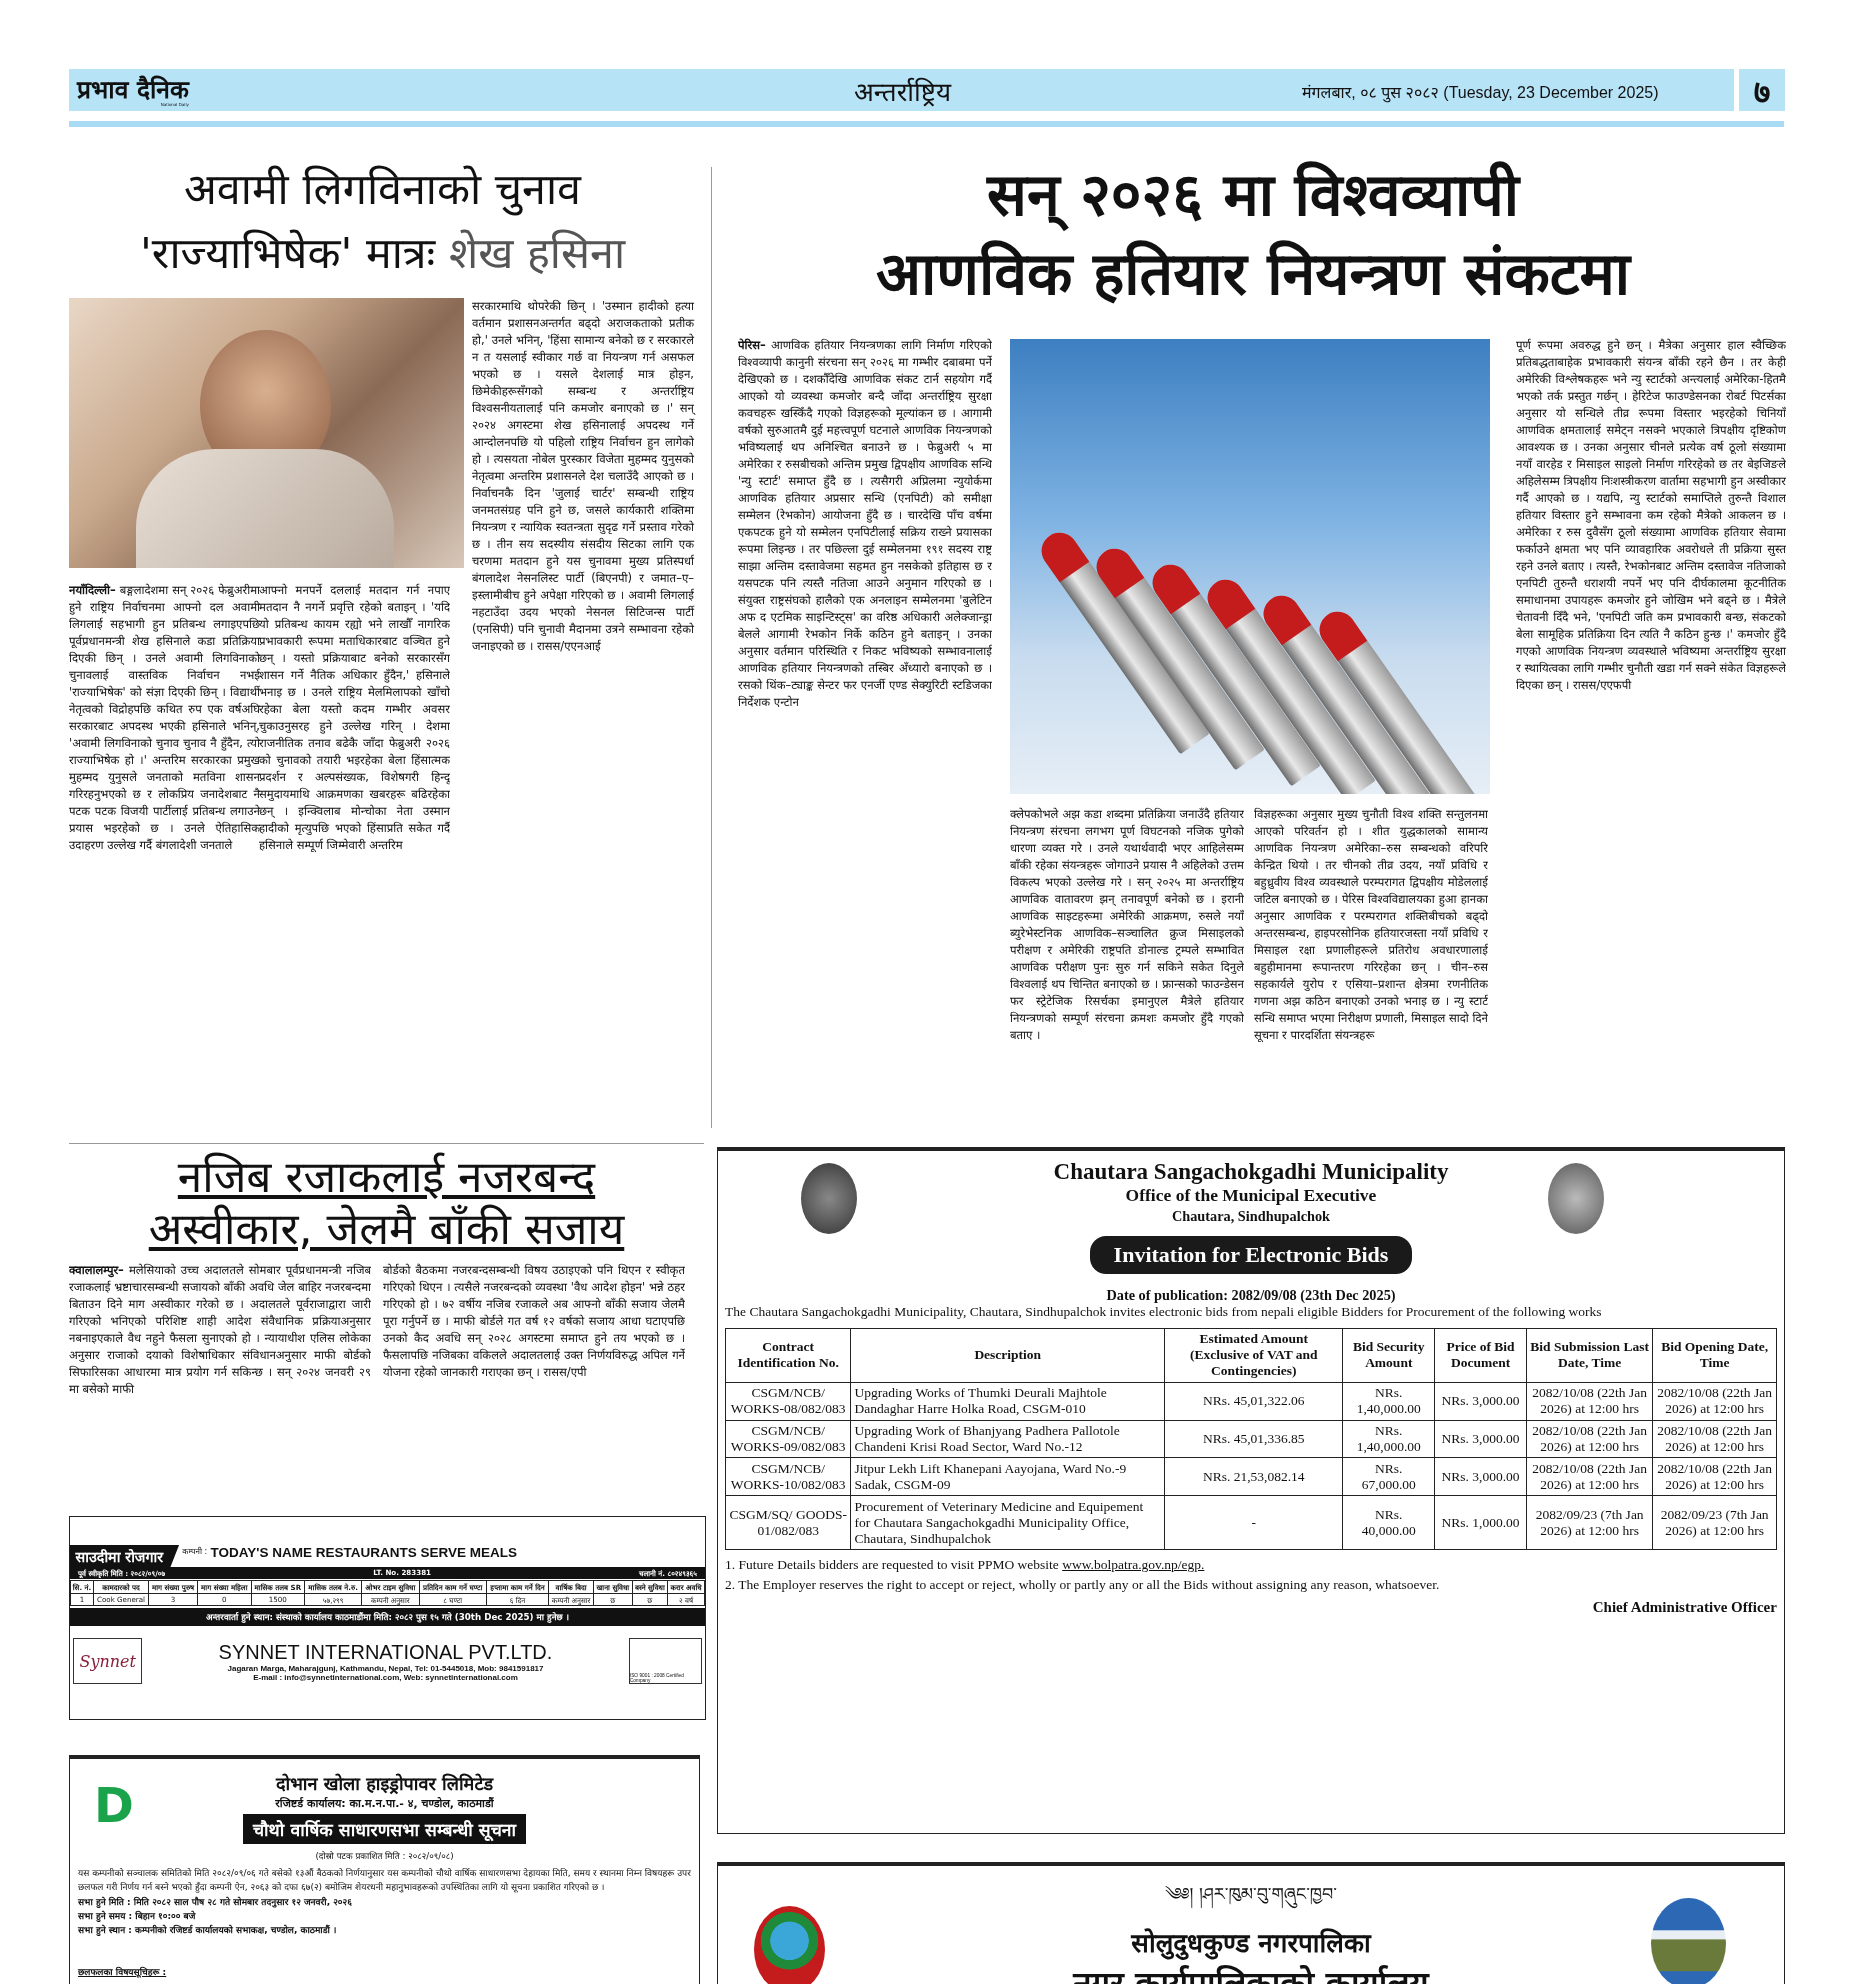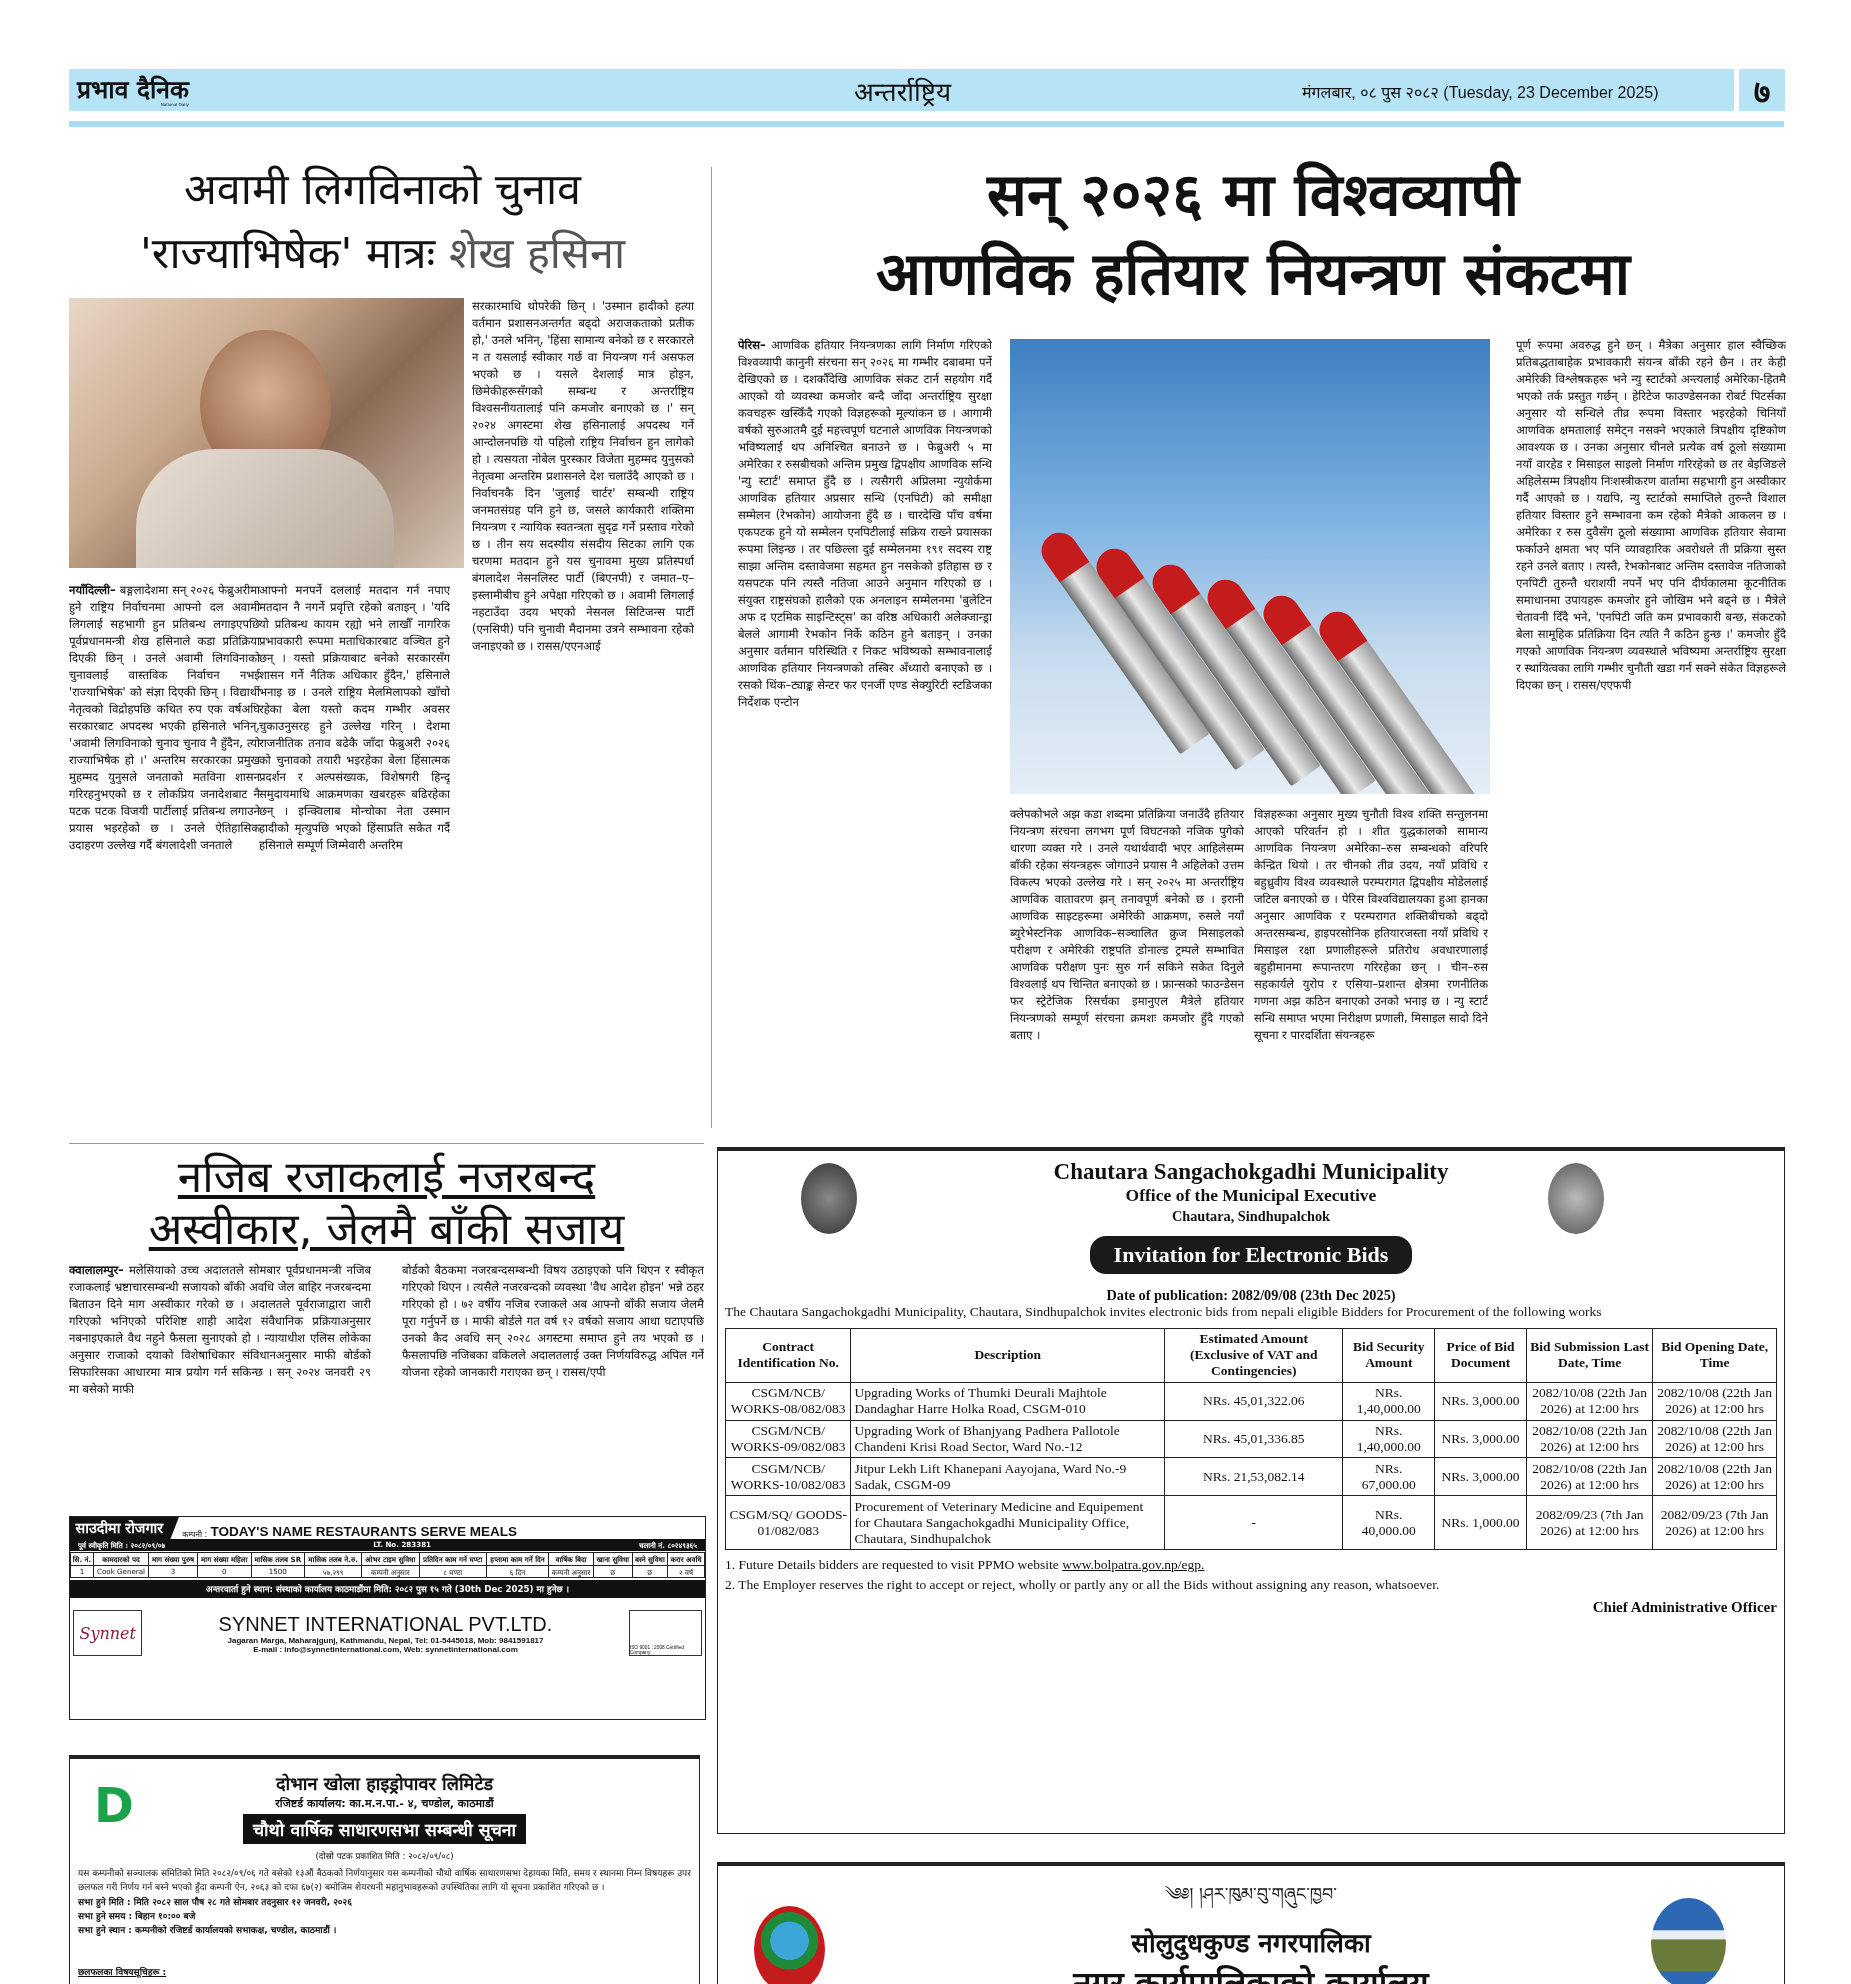--- a/index.html
+++ b/index.html
@@ -96,26 +96,26 @@
 </div>
 
 <div class="hrule" style="left:69px;top:1143px;width:635px;height:1.2px;background:#999;"></div>
 <div class="abs h-left" style="left:69px;top:1151px;width:635px;font-size:44px;line-height:52px;text-decoration:underline;">
   <div>नजिब रजाकलाई नजरबन्द</div>
   <div>अस्वीकार, जेलमै बाँकी सजाय</div>
 </div>
 <div class="col body-text" style="left:69px;top:1262px;width:302px;height:222px;overflow:hidden;">
   <b>क्वालालम्पुर–</b> <span>मलेसियाको उच्च अदालतले सोमबार पूर्वप्रधानमन्त्री नजिब रजाकलाई भ्रष्टाचारसम्बन्धी सजायको बाँकी अवधि जेल बाहिर नजरबन्दमा बिताउन दिने माग अस्वीकार गरेको छ । अदालतले पूर्वराजाद्वारा जारी गरिएको भनिएको परिशिष्ट शाही आदेश संवैधानिक प्रक्रियाअनुसार नबनाइएकाले वैध नहुने फैसला सुनाएको हो । न्यायाधीश एलिस लोकेका अनुसार राजाको दयाको विशेषाधिकार संविधानअनुसार माफी बोर्डको सिफारिसका आधारमा मात्र प्रयोग गर्न सकिन्छ । सन् २०२४ जनवरी २९ मा बसेको माफी</span>
 </div>
-<div class="col body-text" style="left:383px;top:1262px;width:302px;height:222px;overflow:hidden;margin-left:19px;">
+<div class="col body-text" style="left:383px;top:1262px;width:302px;height:222px;overflow:hidden;">
   <span>बोर्डको बैठकमा नजरबन्दसम्बन्धी विषय उठाइएको पनि थिएन र स्वीकृत गरिएको थिएन । त्यसैले नजरबन्दको व्यवस्था 'वैध आदेश होइन' भन्ने ठहर गरिएको हो । ७२ वर्षीय नजिब रजाकले अब आफ्नो बाँकी सजाय जेलमै पूरा गर्नुपर्ने छ । माफी बोर्डले गत वर्ष १२ वर्षको सजाय आधा घटाएपछि उनको कैद अवधि सन् २०२८ अगस्टमा समाप्त हुने तय भएको छ । फैसलापछि नजिबका वकिलले अदालतलाई उक्त निर्णयविरुद्ध अपिल गर्ने योजना रहेको जानकारी गराएका छन् । रासस/एपी</span>
 </div>
 
 <div class="abs" style="left:69px;top:1516px;width:635px;height:202px;border:1.2px solid #222;">
-  <div style="display:flex;align-items:flex-end;height:22px;">
+  <div style="display:flex;align-items:flex-start;height:22px;margin-top:28px;">
     <div style="background:#111;color:#fff;font-family:'DejaVu Sans',sans-serif;font-weight:bold;font-size:14.3px;padding:1.6px 16px 1.6px 5.6px;clip-path:polygon(0 0,100% 0,92% 100%,0 100%);">साउदीमा रोजगार</div>
     <span style="font-family:'DejaVu Sans',sans-serif;font-size:8px;margin-left:3.2px;">कम्पनी :</span>
     <span style="font-family:'Liberation Sans',sans-serif;font-weight:bold;font-size:13.5px;margin-left:3.2px;">TODAY'S NAME RESTAURANTS SERVE MEALS</span>
   </div>
   <div style="background:#111;color:#fff;display:flex;justify-content:space-between;padding:0.8px 8px;font-family:'DejaVu Sans',sans-serif;font-size:7.1px;font-weight:bold;">
     <span>पूर्व स्वीकृति मिति : २०८२/०९/०७</span>
     <span>LT. No. 283381</span>
     <span>चलानी नं. ८०२४९३६५</span>
   </div>
   <table class="job" style="width:100%;margin-top:1.6px;">

